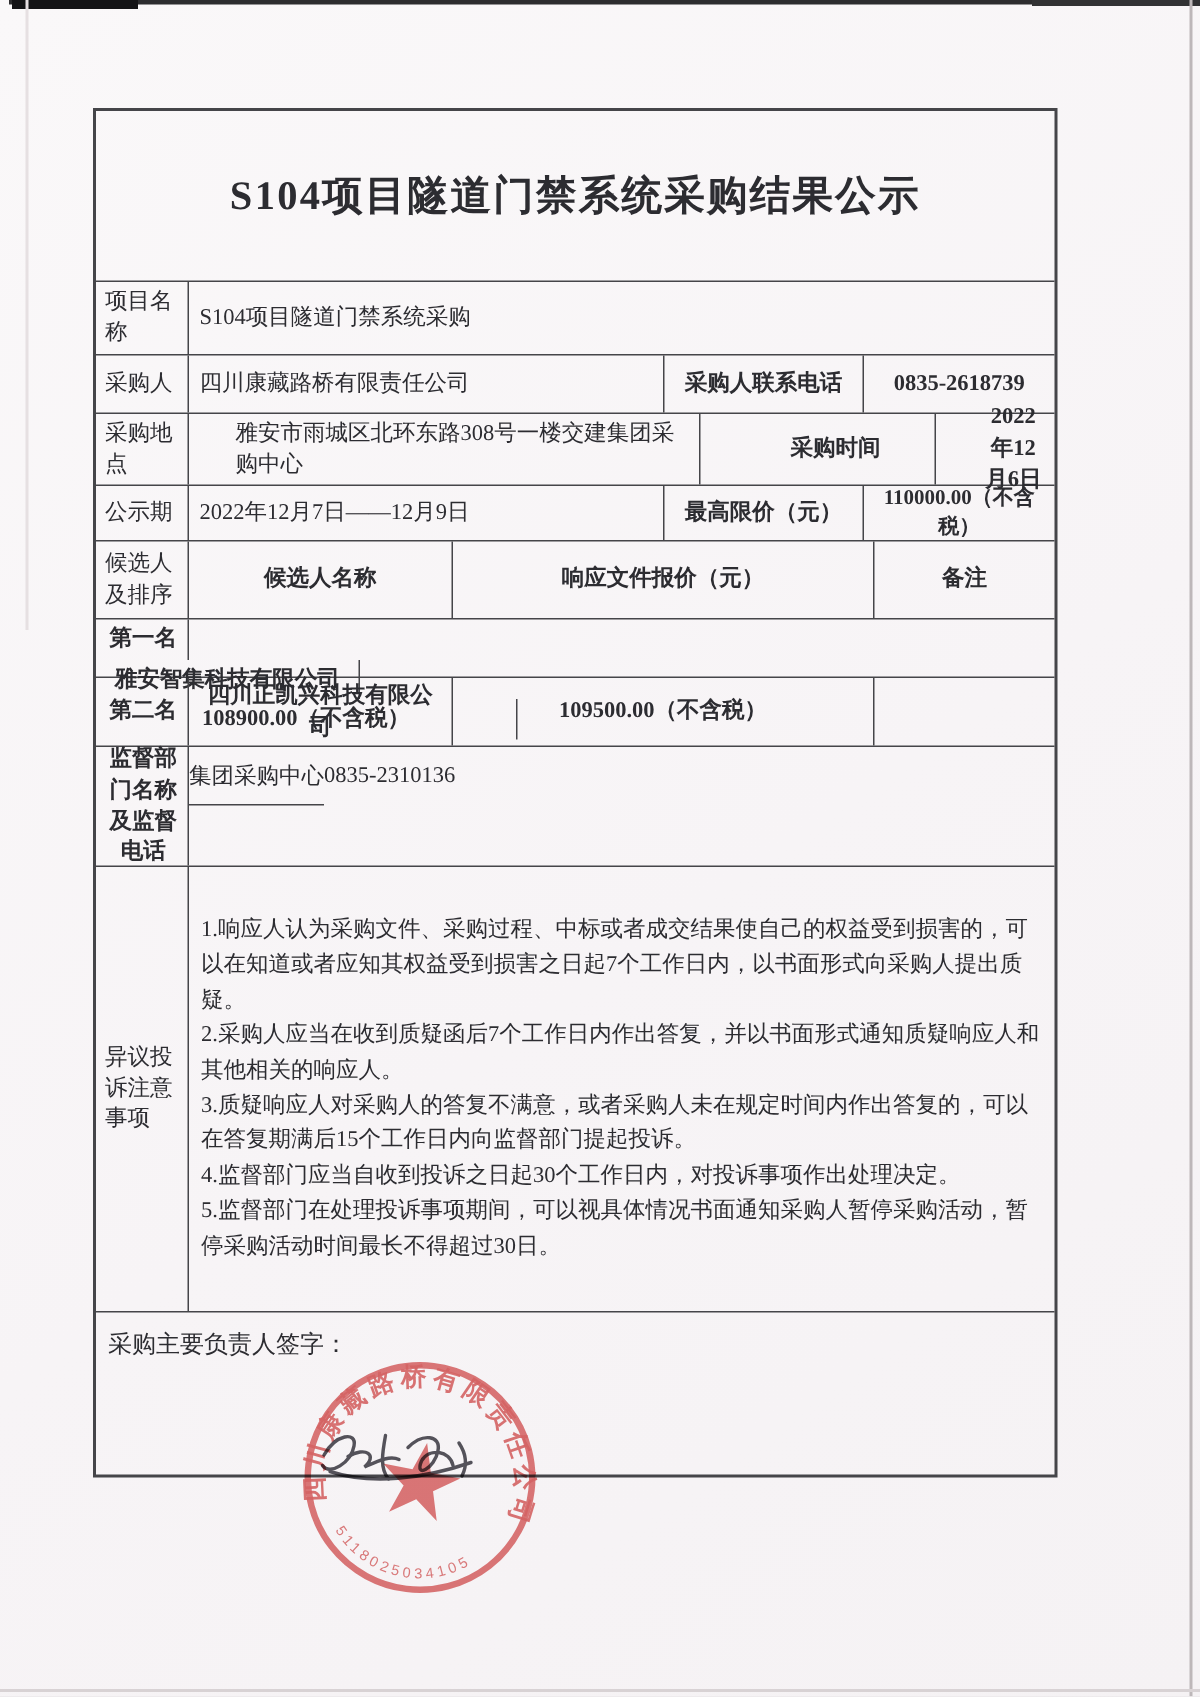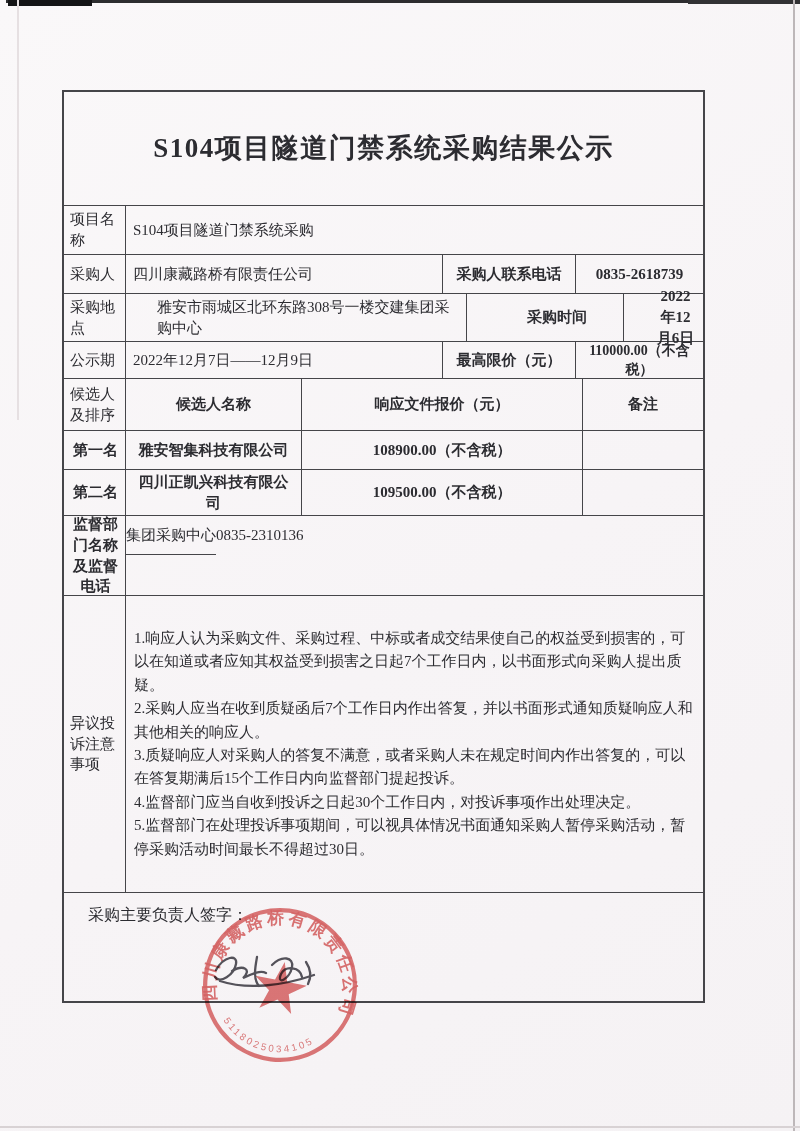--- a/index.html
+++ b/index.html
@@ -13,21 +13,21 @@
   }
   
   .scan-top-line{position:absolute;left:6px;top:0;width:794px;height:3px;background:#2d2d2f;}
   .scan-top-left-mark{position:absolute;left:8px;top:0;width:84px;height:6px;background:#141416;}
   .scan-top-right-mark{position:absolute;left:688px;top:0;width:112px;height:4px;background:#323234;}
   .scan-right-line{position:absolute;left:793px;top:0;width:2px;height:1131px;background:#bdb7b9;}
   .scan-bottom-line{position:absolute;left:0;top:1126px;width:800px;height:2px;background:#d8d2d4;}
   .scan-left-line{position:absolute;left:17px;top:0;width:2px;height:420px;background:#e6e0e2;}
 
   .doc-table{
-    position:absolute;left:62px;top:90px;width:643px;height:913px;
+    position:absolute;left:62px;top:72px;width:643px;height:913px;
     border:2px solid #454549;box-sizing:border-box;
     background:transparent;
   }
   .trow{display:flex;box-sizing:border-box;border-bottom:1.5px solid #454549;}
   .trow.last{border-bottom:none;}
   .cell{box-sizing:border-box;border-right:1.5px solid #454549;display:flex;align-items:center;
         font-size:15px;line-height:1.38;padding:3px 7px;}
   .cell.last{border-right:none;}
   .cell.center{justify-content:center;text-align:center;font-weight:bold;}
   .label-col{width:62px;flex:none;padding:3px 4px 3px 6px;}
@@ -35,37 +35,37 @@
   .title-cell{width:100%;justify-content:center;font-size:27px;font-weight:700;
               letter-spacing:1.5px;border-right:none;}
   .r-name{height:49px;}
   .r-purchaser{height:39px;}
   .r-location{height:48px;gap:24px;}
   .r-publicity{height:37px;}
   .colB{width:317px;flex:none;}
   .colC{width:133px;flex:none;}
   .colD{flex:1;}
   .r-candheader{height:52px;}
-  .r-cand1{height:39px;}
+  .r-cand1{height:39px;flex-direction:column;}
   .r-cand2{height:46px;}
   .candB{width:176px;flex:none;}
   .candC{width:281px;flex:none;}
   .candD{flex:1;}
   .r-other{height:68px;}
   .r-superv{height:80px;}
   .superv-stack{flex:1;display:flex;flex-direction:row;}
   .superv-stack .sub{box-sizing:border-box;display:flex;align-items:center;justify-content:center;
                      font-size:15px;}
   .superv-stack .sub1{height:39px;border-bottom:1.5px solid #454549;}
   .superv-stack .sub2{height:39.5px;}
   .r-objection{height:297px;}
   .objection-text{flex:1;align-self:stretch;display:flex;flex-direction:column;justify-content:center;
                   padding:6px 10px 6px 8px;font-size:15px;line-height:1.56;}
   .r-sign{height:44px;}
-  .sign-cell{width:100%;border-right:none;font-size:16px;padding-left:24px;}
+  .sign-cell{width:100%;border-right:none;font-size:16px;padding-left:8px;}
 
   
   .stamp{position:absolute;left:198px;top:903px;width:164px;height:164px;
          transform:rotate(7deg);mix-blend-mode:multiply;opacity:.92;}
   .signature{position:absolute;left:202px;top:940px;width:145px;height:62px;
              mix-blend-mode:multiply;}
 </style>
 </head>
 <body>
 

